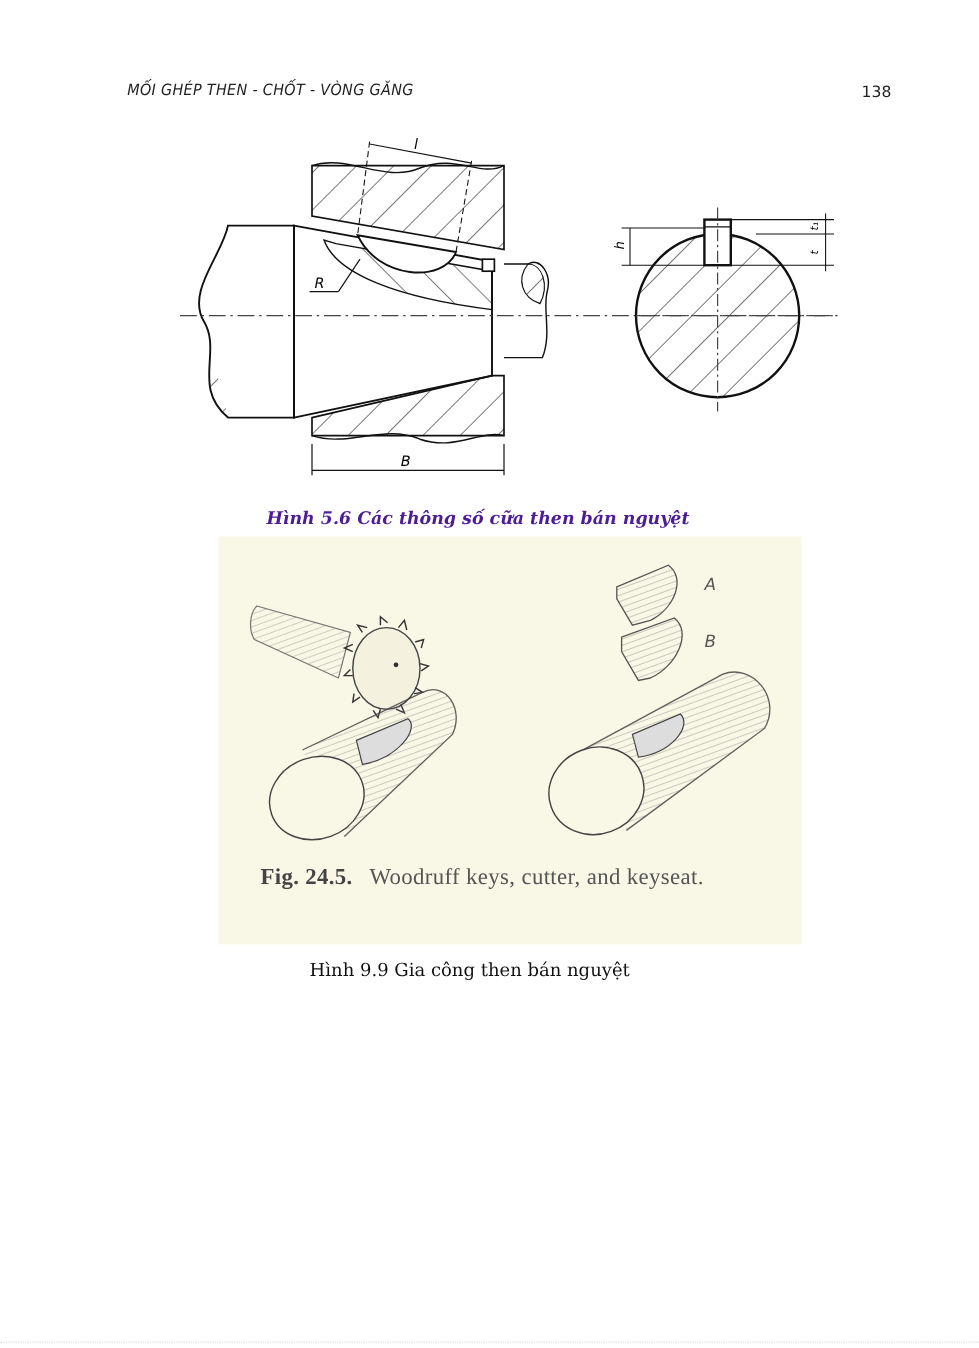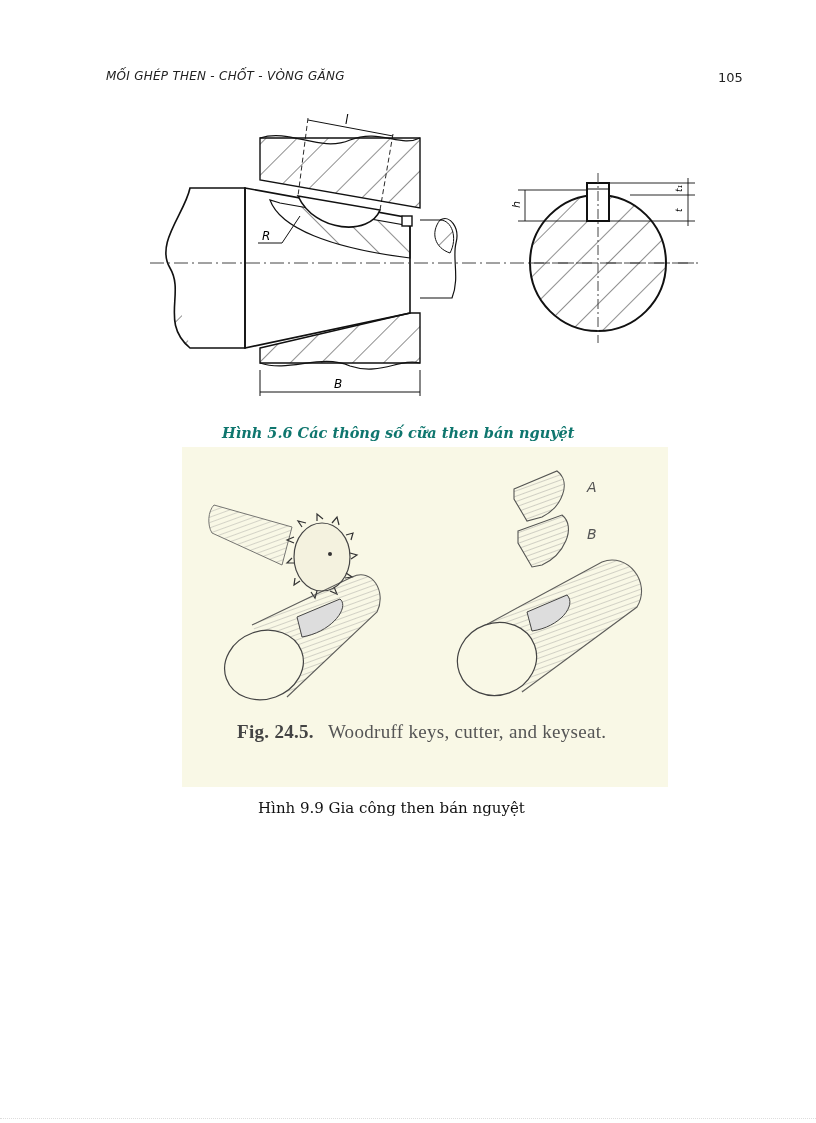--- a/index.html
+++ b/index.html
@@ -1,32 +1,32 @@
 <!DOCTYPE html>
 <html><head>
 <meta charset="utf-8">
 <style>
   html, body { margin:0; padding:0; background:#ffffff; }
   body { width:816px; height:1123px; position:relative; overflow:hidden; font-family:"DejaVu Sans", sans-serif; color:#111; }
   .header-title { position:absolute; left:106px; top:68px; font-family:"DejaVu Sans", sans-serif; font-style:italic; font-size:13px; letter-spacing:0.3px; color:#222; transform:scaleX(0.92); transform-origin:left; }
   .page-number { position:absolute; left:718px; top:70px; font-size:13px; color:#222; }
   .fig1 { position:absolute; left:140px; top:108px; width:570px; height:300px; }
-  .caption1 { position:absolute; left:222px; top:424px; font-family:"DejaVu Serif", serif; font-style:italic; font-weight:bold; font-size:14.5px; color:#0f766e; white-space:nowrap; }
+  .caption1 { position:absolute; left:222px; top:424px; font-family:"DejaVu Serif", serif; font-style:italic; font-weight:bold; font-size:14.5px; color:#4c1d95; white-space:nowrap; }
   .photo { position:absolute; left:182px; top:447px; width:486px; height:340px; background:#f9f8e6; }
   .photo svg { position:absolute; left:0; top:0; }
   .photo-caption { position:absolute; left:35px; top:273px; width:430px; font-family:"Liberation Serif", serif; font-size:19px; line-height:23px; color:#555; letter-spacing:0.3px; }
-  .photo-caption .lbl { font-weight:bold; color:#444; margin-right:14px;margin-left:20px; }
+  .photo-caption .lbl { font-weight:bold; color:#444; margin-right:14px; }
   .caption2 { position:absolute; left:258px; top:799px; font-family:"DejaVu Serif", serif; font-size:15px; color:#111; white-space:nowrap; }
   .bottom-rule { position:absolute; left:0; top:1118px; width:816px; border-top:1px dotted #ddd; }
 </style>
 </head>
 <body>
 
 <div class="header-title">MỐI GHÉP THEN - CHỐT - VÒNG GĂNG</div>
-<div class="page-number">105</div>
+<div class="page-number">138</div>
 
 <div class="fig1">
   <svg width="570" height="300" viewBox="0 0 570 300">
     <defs>
       <pattern id="hatch" patternUnits="userSpaceOnUse" width="22" height="22" patternTransform="rotate(45)">
         <line x1="0" y1="0" x2="0" y2="22" stroke="#222" stroke-width="1"></line>
       </pattern>
       <pattern id="hatch2" patternUnits="userSpaceOnUse" width="22" height="22" patternTransform="rotate(-45)">
         <line x1="0" y1="0" x2="0" y2="22" stroke="#222" stroke-width="1"></line>
       </pattern>

